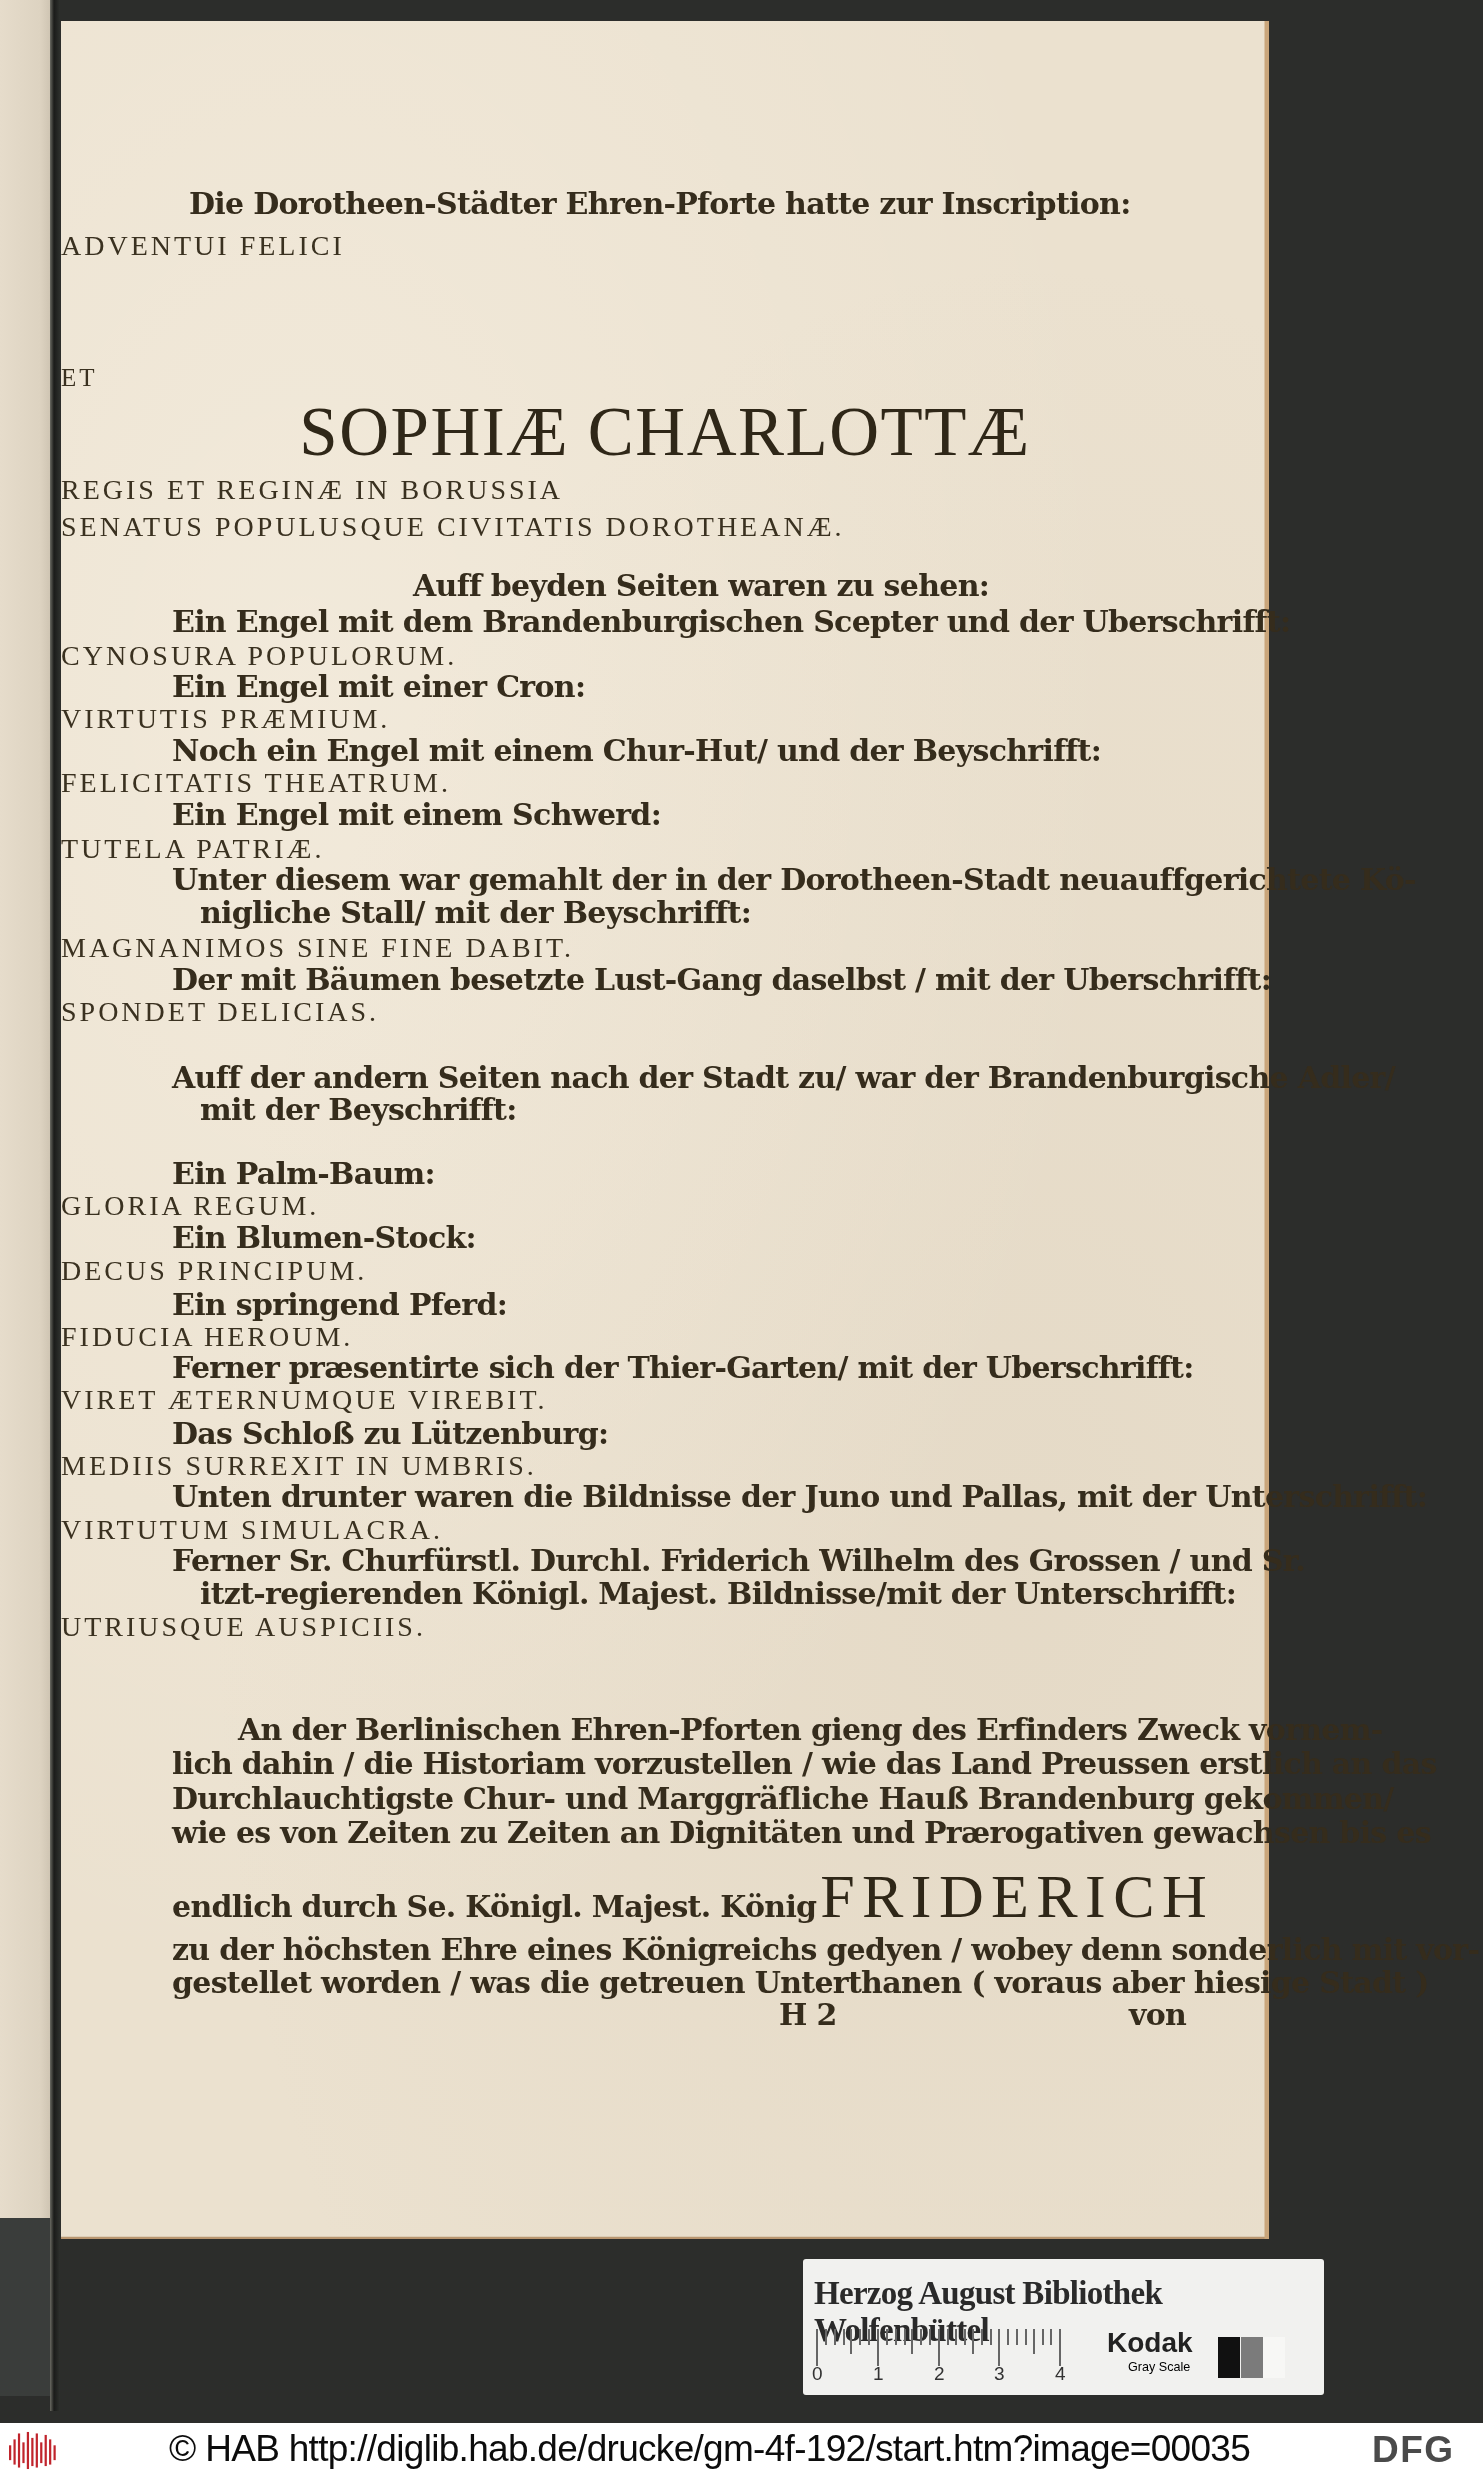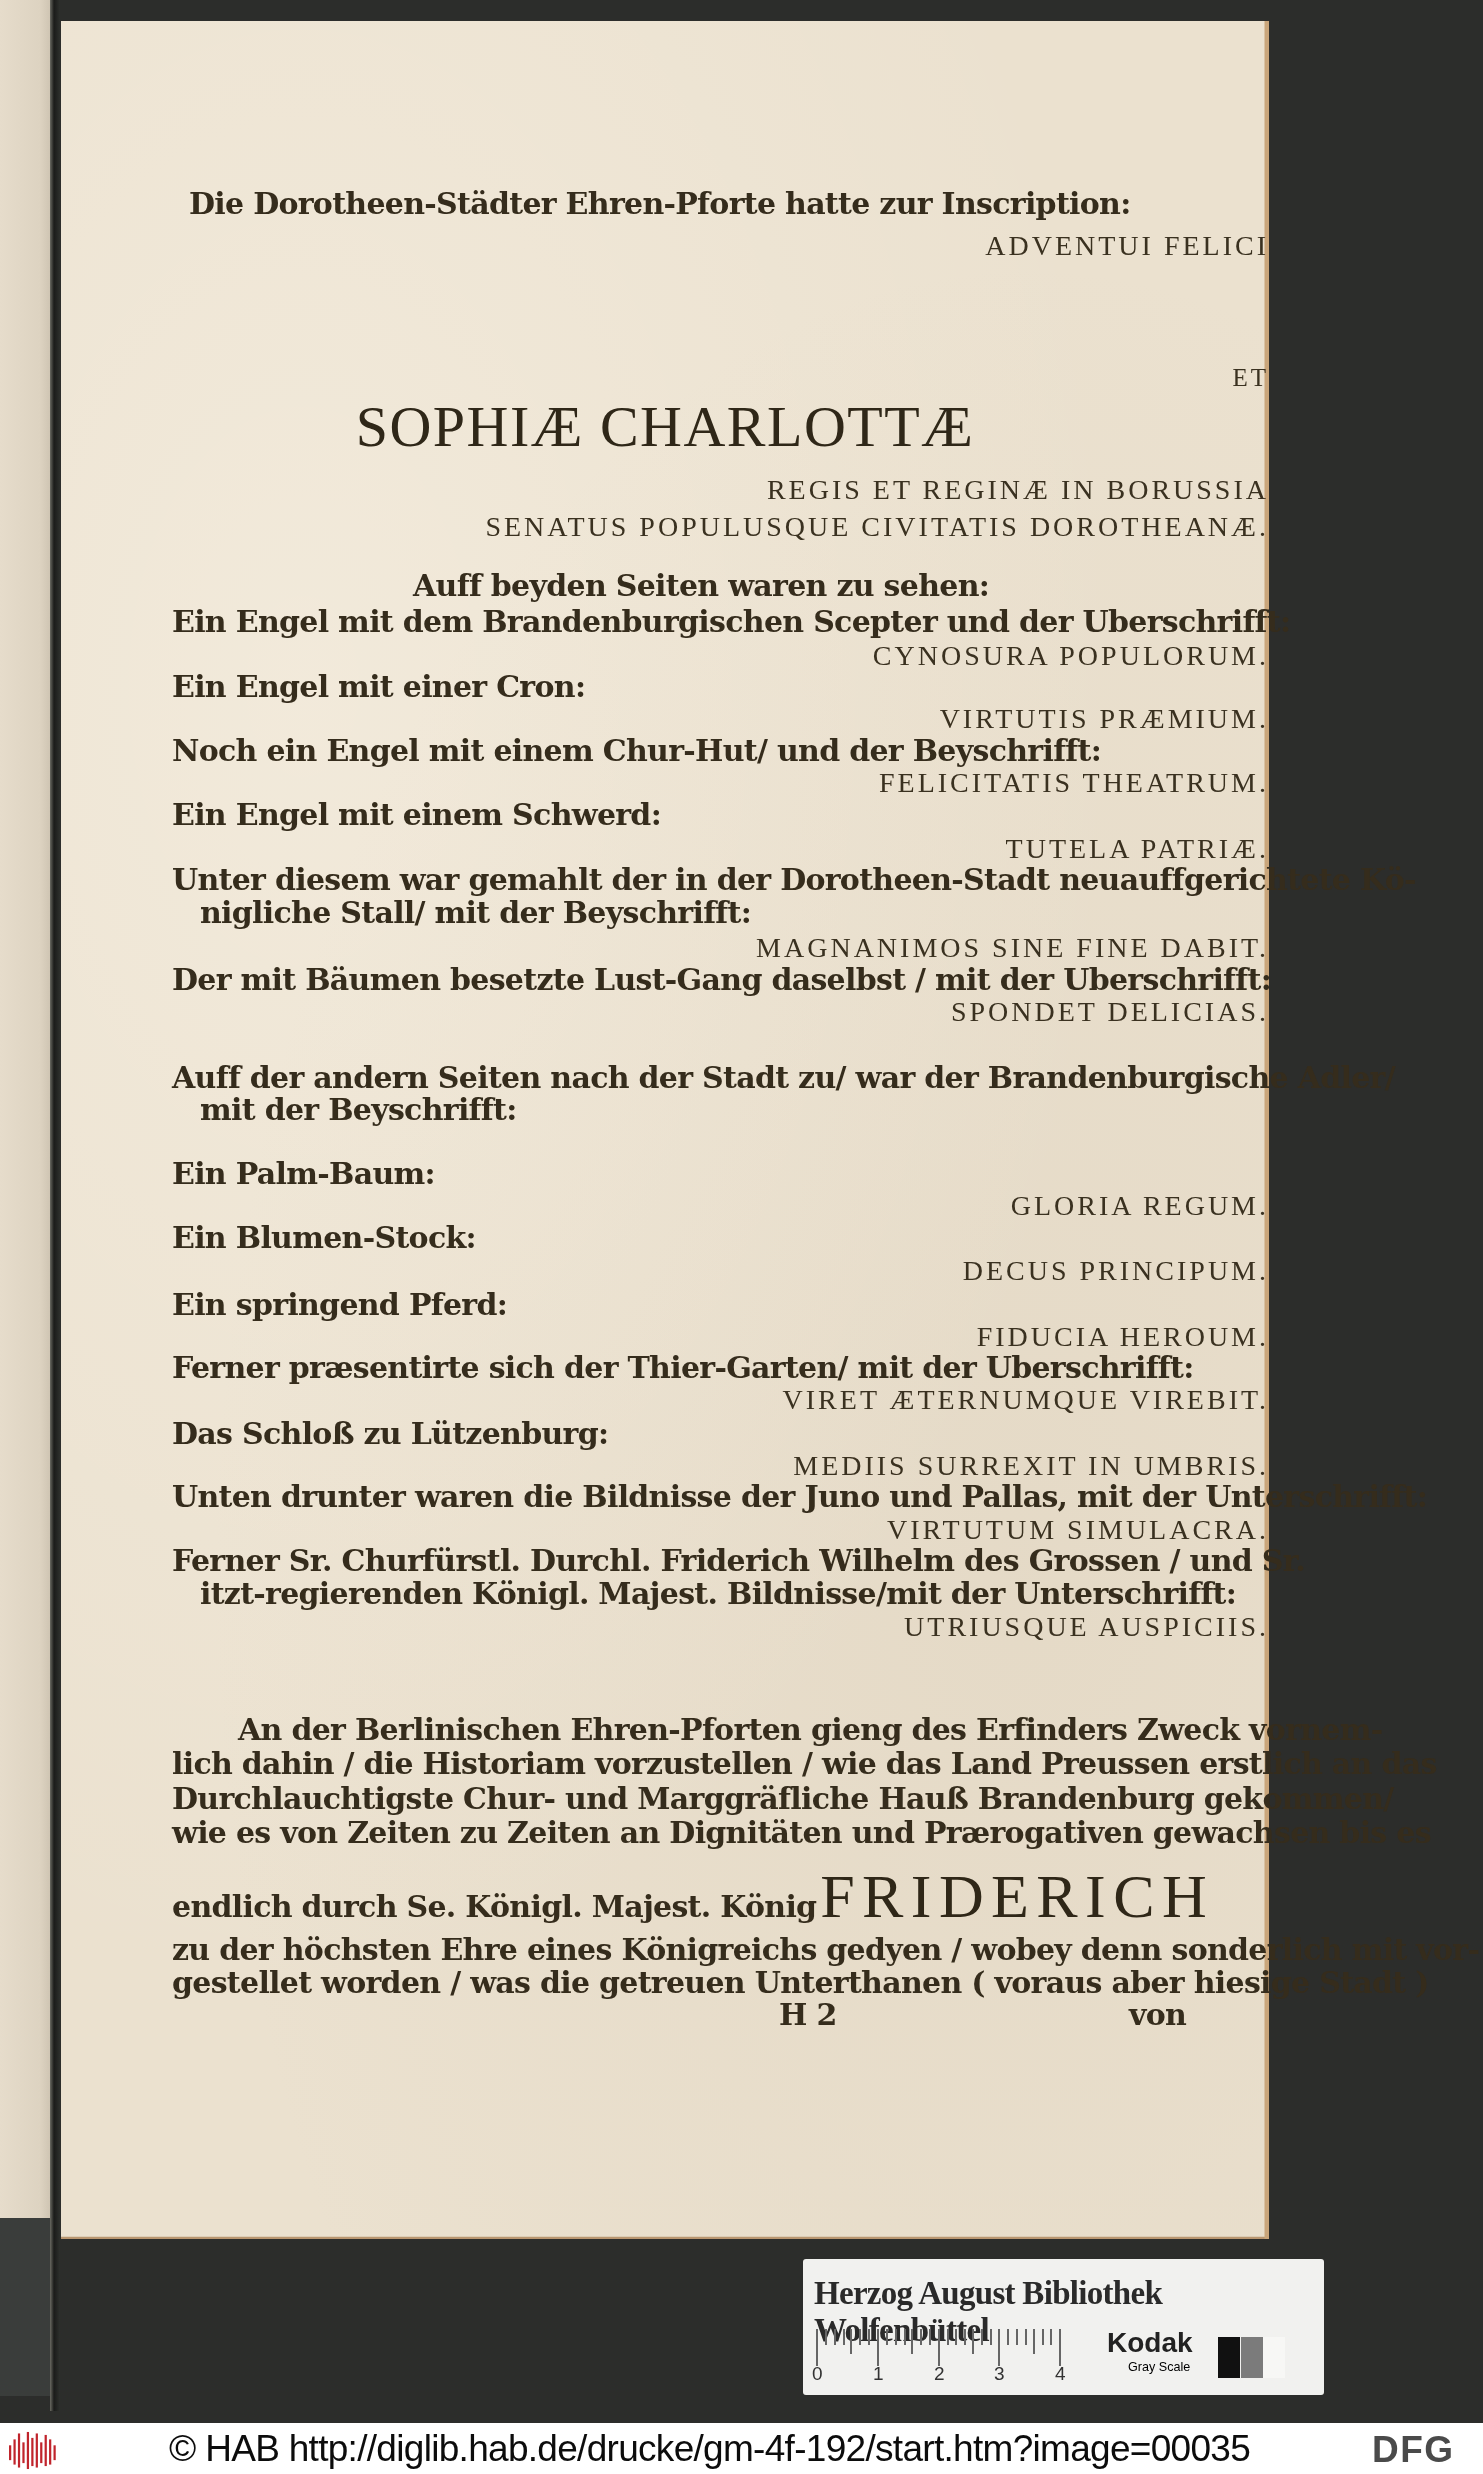--- a/index.html
+++ b/index.html
@@ -33,21 +33,21 @@
   }
   .line {
     position: absolute; left: 0; width: 100%; white-space: nowrap;
   }
   .fraktur {
     font-family: "DejaVu Serif", serif; font-weight: bold;
     font-size: 30px; letter-spacing: -0.7px; color: #352c1c;
   }
   .caps {
     font-family: "Liberation Serif", serif; font-size: 28px;
-    letter-spacing: 3px; color: #3a3120; text-align: right;
+    letter-spacing: 3px; color: #3a3120; text-align: left;
   }
   .big {
     font-family: "Liberation Serif", serif; text-align: center;
     color: #2f2718; letter-spacing: 4.5px;
   }
 
   
   .card {
     position: absolute; left: 803px; top: 2259px; width: 521px; height: 136px;
     background: #f1f1ef; border-radius: 3px; color: #2a2a2a;
@@ -93,21 +93,21 @@
 
 <div class="left-sliver"></div>
 <div class="left-sliver-shadow"></div>
 <div class="binding-gap"></div>
 
 <div class="page">
 
   <div class="line fraktur" style="top:165px;left:128px;">Die Dorotheen-Städter Ehren-Pforte hatte zur Inscription:</div>
   <div class="line caps" style="top:209px;">ADVENTUI FELICI</div>
   <div class="line caps" style="top:343px;font-size:25px;">ET</div>
-  <div class="line big" style="top:372px;font-size:58px;letter-spacing:1.5px;">SOPHIÆ CHARLOTTÆ</div>
+  <div class="line big" style="top:372px;font-size:69px;letter-spacing:1.5px;">SOPHIÆ CHARLOTTÆ</div>
   <div class="line caps" style="top:453px;">REGIS ET REGINÆ IN BORUSSIA</div>
   <div class="line caps" style="top:490px;">SENATUS POPULUSQUE CIVITATIS DOROTHEANÆ.</div>
 
   <div class="line fraktur" style="top:547px;left:352px;">Auff beyden Seiten waren zu sehen:</div>
   <div class="line fraktur" style="top:583px;left:111px;">Ein Engel mit dem Brandenburgischen Scepter und der Uberschrifft:</div>
   <div class="line caps" style="top:619px;">CYNOSURA POPULORUM.</div>
   <div class="line fraktur" style="top:648px;left:111px;">Ein Engel mit einer Cron:</div>
   <div class="line caps" style="top:682px;">VIRTUTIS PRÆMIUM.</div>
   <div class="line fraktur" style="top:712px;left:111px;">Noch ein Engel mit einem Chur-Hut/ und der Beyschrifft:</div>
   <div class="line caps" style="top:746px;">FELICITATIS THEATRUM.</div>

